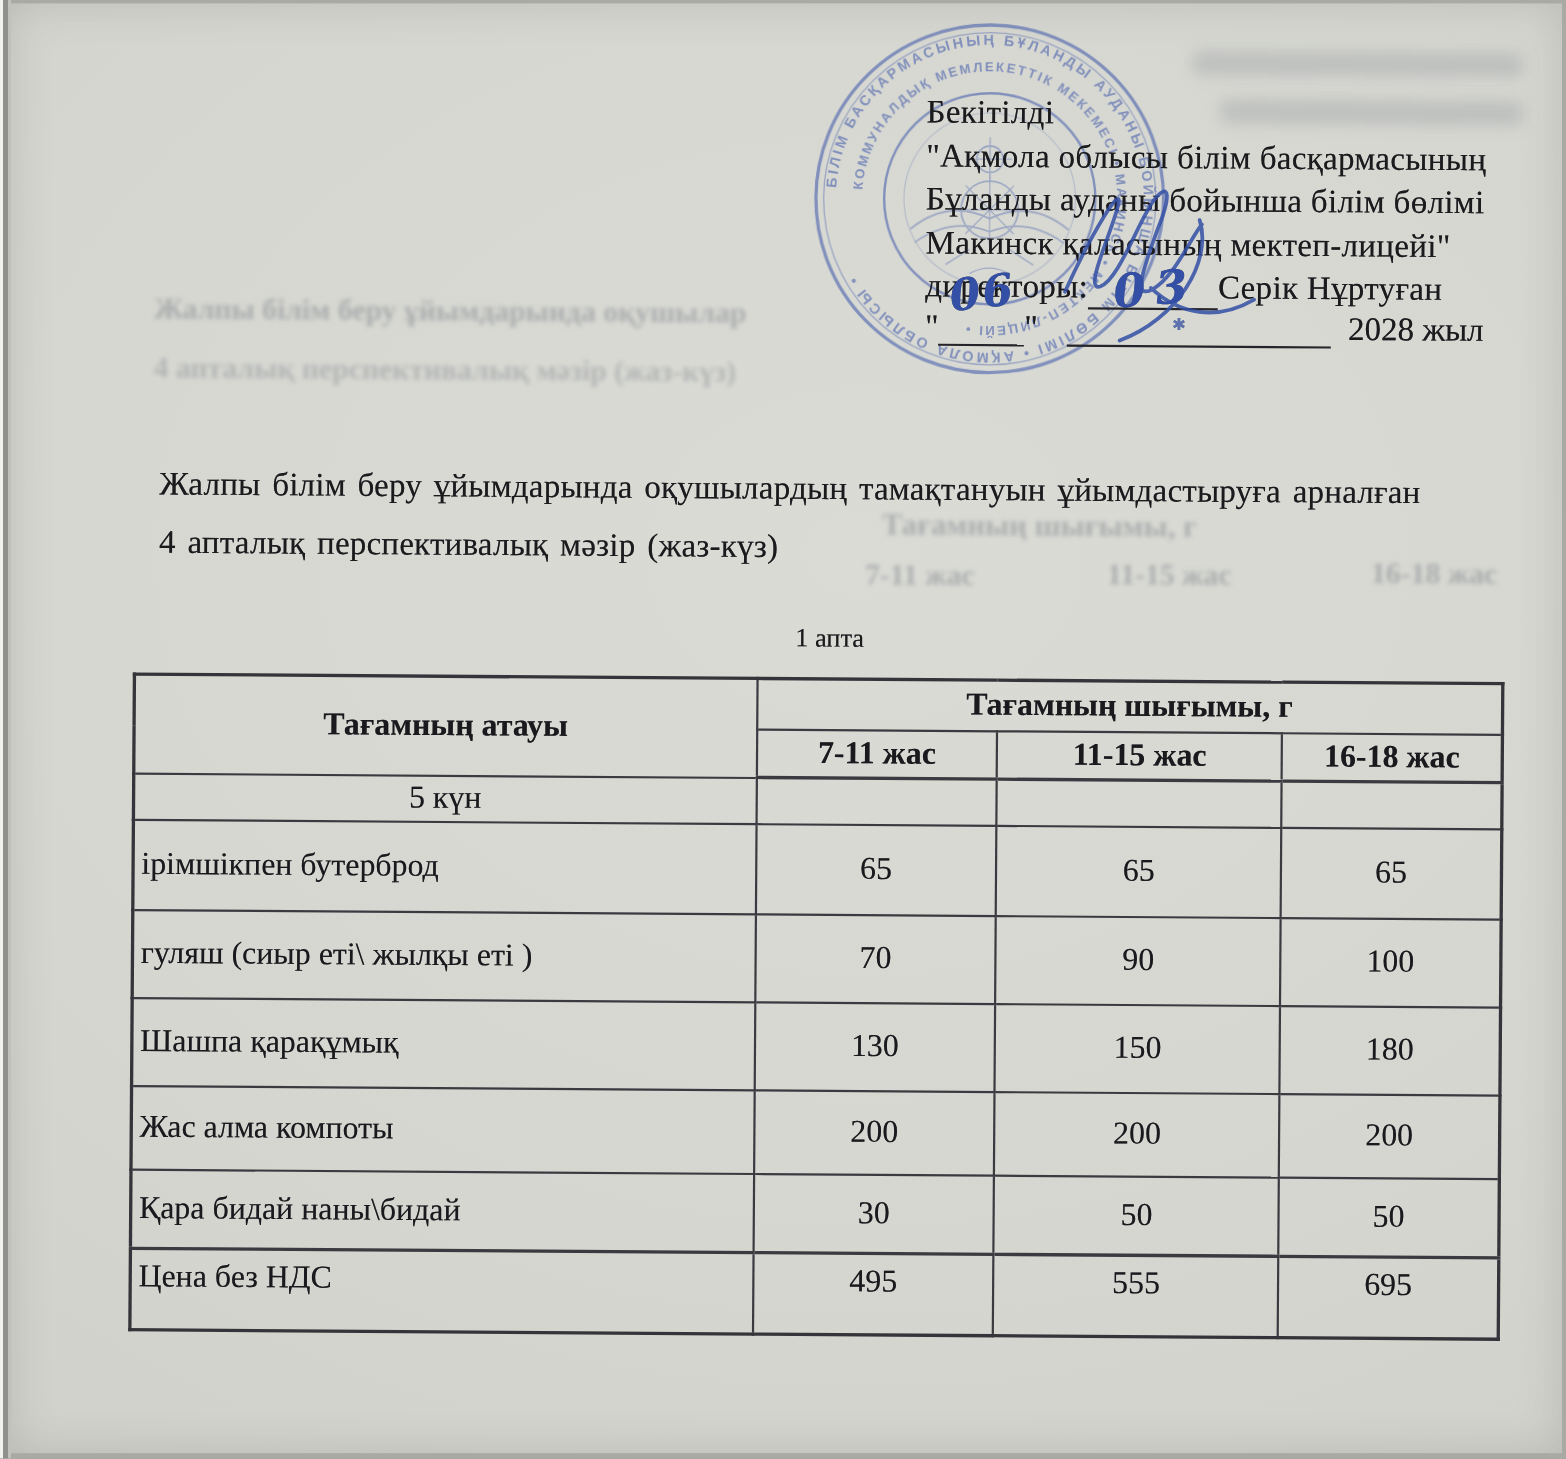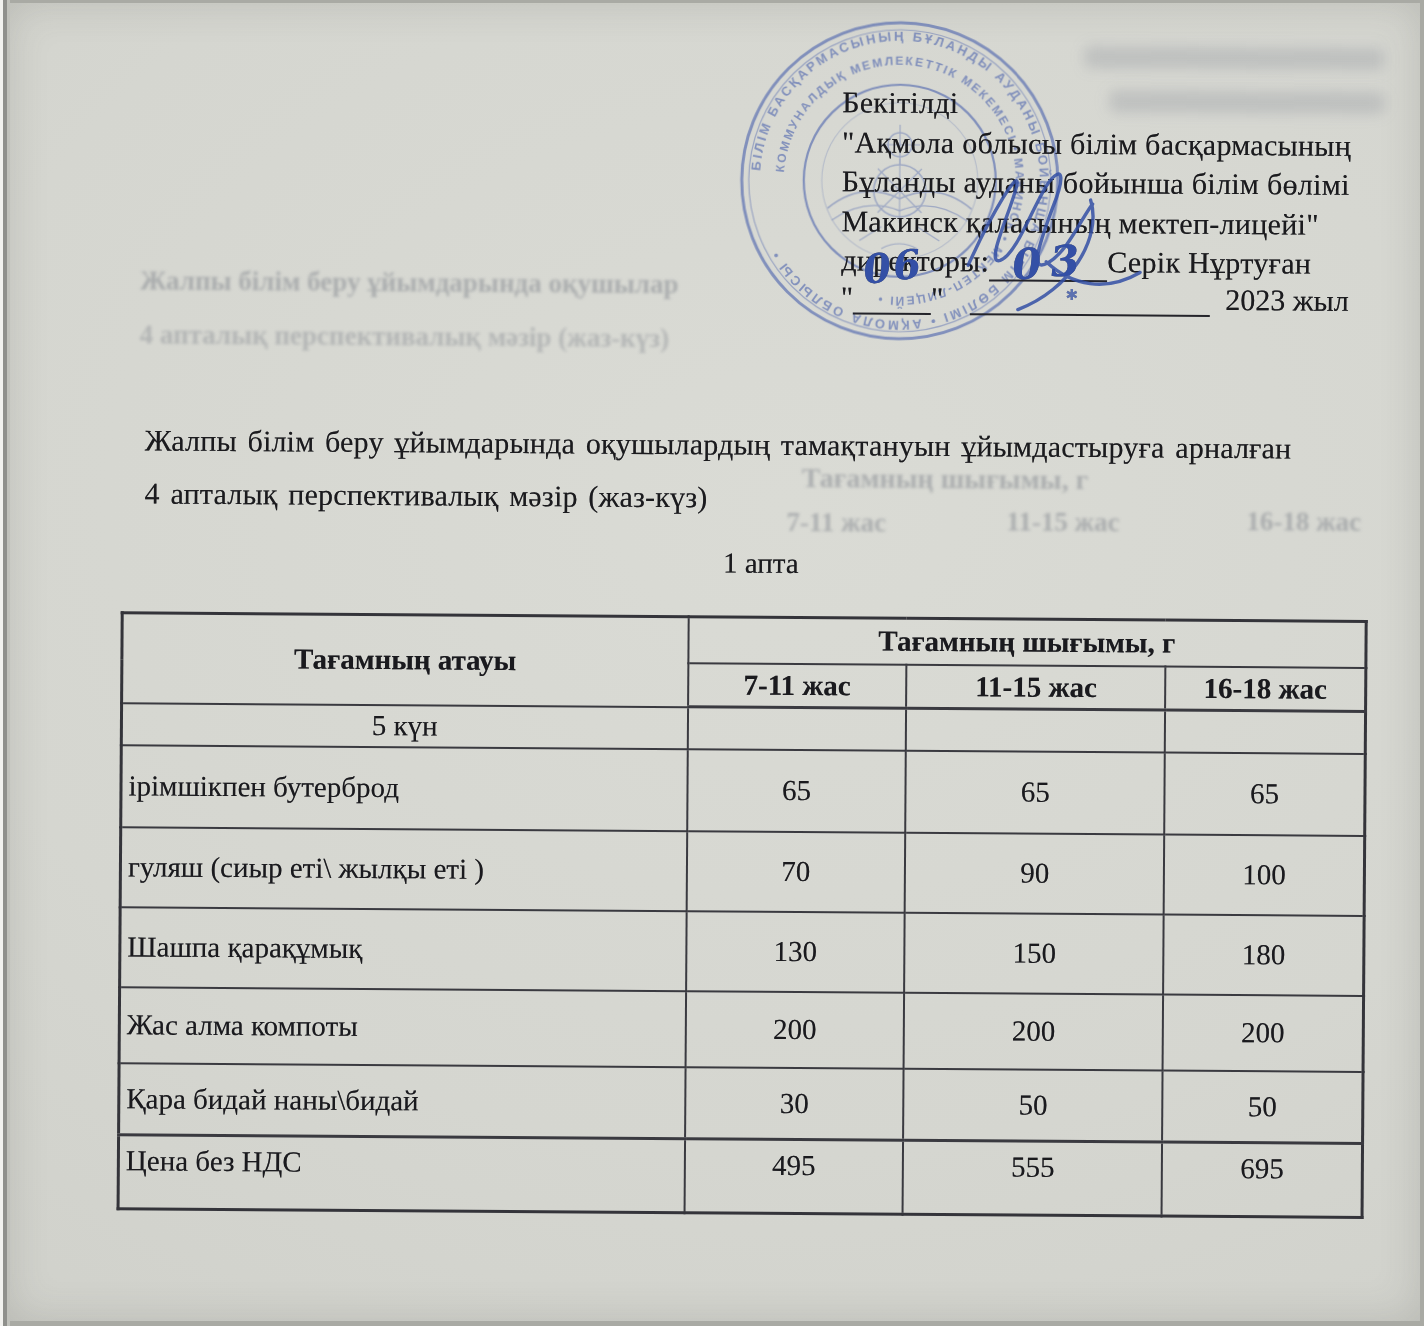--- a/index.html
+++ b/index.html
@@ -33,21 +33,21 @@
   .hand{position:absolute;font-family:"DejaVu Serif",serif;font-style:italic;color:var(--hand,#3450a6);font-weight:600;}
   .hand.h06{left:10px;top:-38px;font-size:40px;transform:rotate(-7deg);letter-spacing:2px;}
   .hand.h03{left:42px;top:-44px;font-size:42px;transform:rotate(-5deg);letter-spacing:9px;}
   .star{position:absolute;left:96px;top:4px;color:var(--hand,#3450a6);font-size:15px;opacity:.75;}
   .sig{position:absolute;left:952px;top:148px;width:220px;height:180px;z-index:3;opacity:.85;}
   .sig path{stroke:var(--hand,#3450a6);fill:none;stroke-width:3.4;stroke-linecap:round;}
 
   
   .title1{position:absolute;left:148px;top:424px;font-size:30px;letter-spacing:.2px;word-spacing:3px;white-space:nowrap;text-shadow:0 0 .5px rgba(20,20,28,.6);}
   .title2{position:absolute;left:148px;top:477px;font-size:30px;letter-spacing:.2px;word-spacing:3px;white-space:nowrap;text-shadow:0 0 .5px rgba(20,20,28,.6);}
-  .week{position:absolute;left:727px;top:543px;font-size:29px;text-shadow:0 0 .5px rgba(20,20,28,.6);}
+  .week{position:absolute;left:727px;top:564px;font-size:24px;text-shadow:0 0 .5px rgba(20,20,28,.6);}
 
   
   table.menu{position:absolute;left:125px;top:612px;width:1247px;border-collapse:collapse;z-index:2;
     font-size:29px;color:#1a1a1e;text-shadow:0 0 .5px rgba(22,22,30,.55);}
   table.menu td{border:2px solid #3a3a40;padding:0 6px;}
   table.menu{border:3px solid #34343a;}
   tr.h1{height:46px;}  tr.h2{height:44px;}  tr.day{height:42px;}
   tr.ra{height:82px;} tr.rb{height:80px;} tr.rc{height:80px;}
   tr.rd{height:76px;} tr.re{height:72px;} tr.rf{height:74px;}
   td.hname,td.hgroup,td.hage{font-weight:700;text-align:center;}
@@ -110,21 +110,21 @@
 
     <div class="approval">
       <div>Бекітілді</div>
       <div>"Ақмола облысы білім басқармасының</div>
       <div>Бұланды ауданы бойынша білім бөлімі</div>
       <div>Макинск қаласының мектеп-лицейі"</div>
       <div><span>директоры:</span><span class="blank b-sig"></span><span>Серік Нұртуған</span></div>
     </div>
 
     <div class="dateline">
-      <span>"</span><span class="blank b-day"><span class="hand h06">06</span></span><span>"</span><span style="display:inline-block;width:26px;"></span><span class="blank b-mon"><span class="hand h03">03</span><span class="star">✱</span></span><span style="display:inline-block;width:16px;"></span><span>2023 жыл</span>
+      <span>"</span><span class="blank b-day"><span class="hand h06">06</span></span><span>"</span><span style="display:inline-block;width:26px;"></span><span class="blank b-mon"><span class="hand h03">03</span><span class="star">✱</span></span><span style="display:inline-block;width:16px;"></span><span>2028 жыл</span>
     </div>
 
     <svg class="sig" viewBox="0 0 220 180">
       <path d="M18,112 C42,58 70,12 66,32 C61,56 34,112 50,107 C68,100 86,42 100,26 C112,12 114,24 102,54 C90,88 78,120 98,109 C118,97 132,62 142,50"></path>
       <path d="M140,46 C152,84 120,136 68,156"></path>
       <path d="M96,108 C122,132 156,138 190,118"></path>
     </svg>
 
     <div class="title1">Жалпы білім беру ұйымдарында оқушылардың тамақтануын ұйымдастыруға арналған</div>
     <div class="title2">4 апталық перспективалық мәзір (жаз-күз)</div>

